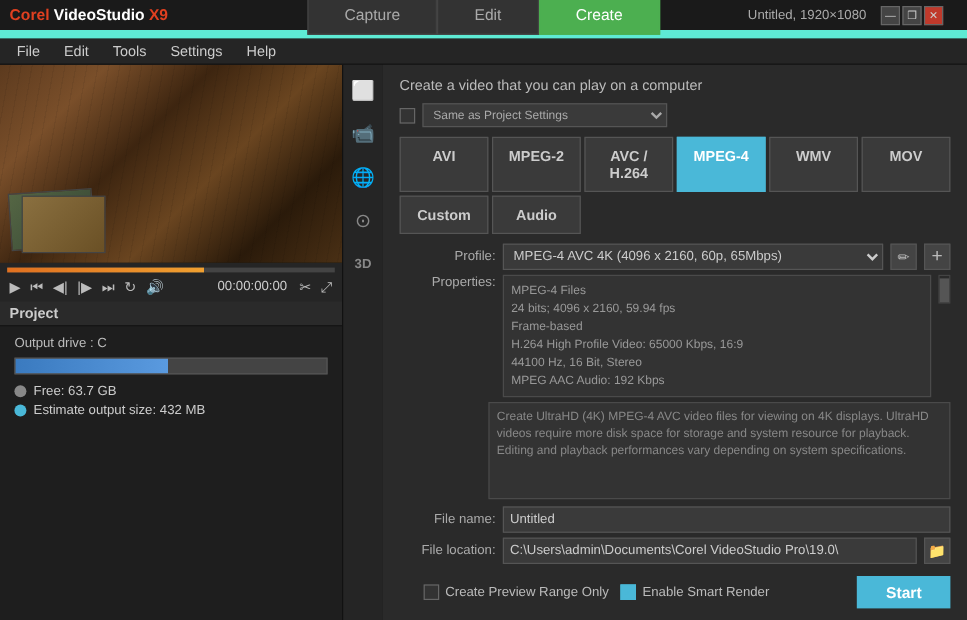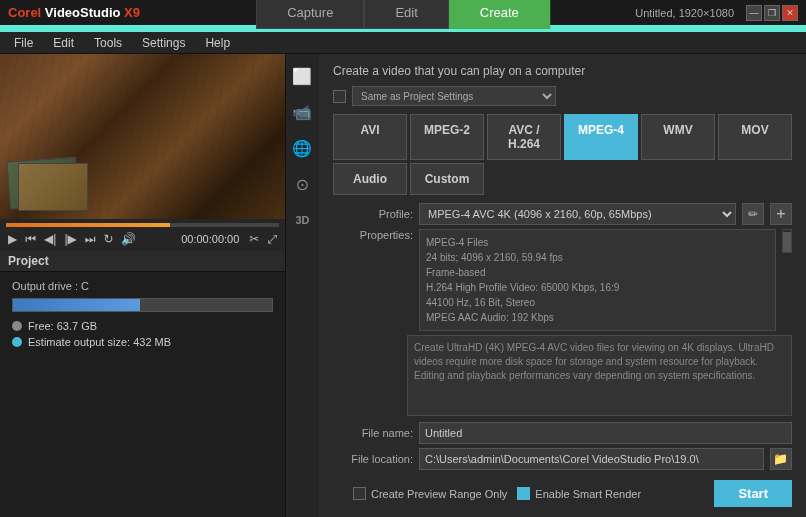--- a/index.html
+++ b/index.html
@@ -388,21 +388,21 @@
       border-bottom: 7px solid #5eead4;
     }
     .header-left {
       display: flex;
       align-items: center;
       gap: 4px;
       padding-left: 8px;
     }
     .header-right {
       position: absolute;
-      right: 8px;
+      right: 20px;
       display: flex;
       align-items: center;
       gap: 4px;
     }
   </style>
 </head>
 <body>
 
 <div class="header-bar">
   <div class="header-left">
@@ -514,22 +514,22 @@
       <select class="select-sm"><option>Same as Project Settings</option></select>
     </div>
 
     <div class="format-grid">
       <div class="format-btn">AVI</div>
       <div class="format-btn">MPEG-2</div>
       <div class="format-btn">AVC / H.264</div>
       <div class="format-btn active">MPEG-4</div>
       <div class="format-btn">WMV</div>
       <div class="format-btn">MOV</div>
+      <div class="format-btn">Custom</div>
       <div class="format-btn">Audio</div>
-      <div class="format-btn">Custom</div>
     </div>
 
     <div class="form-row">
       <span class="form-label">Profile:</span>
       <select class="profile-select"><option>MPEG-4 AVC 4K (4096 x 2160, 60p, 65Mbps)</option></select>
       <div class="edit-icon-btn" title="Edit">✏</div>
       <div class="plus-icon-btn" title="Add">+</div>
     </div>
 
     <div class="props-row">

